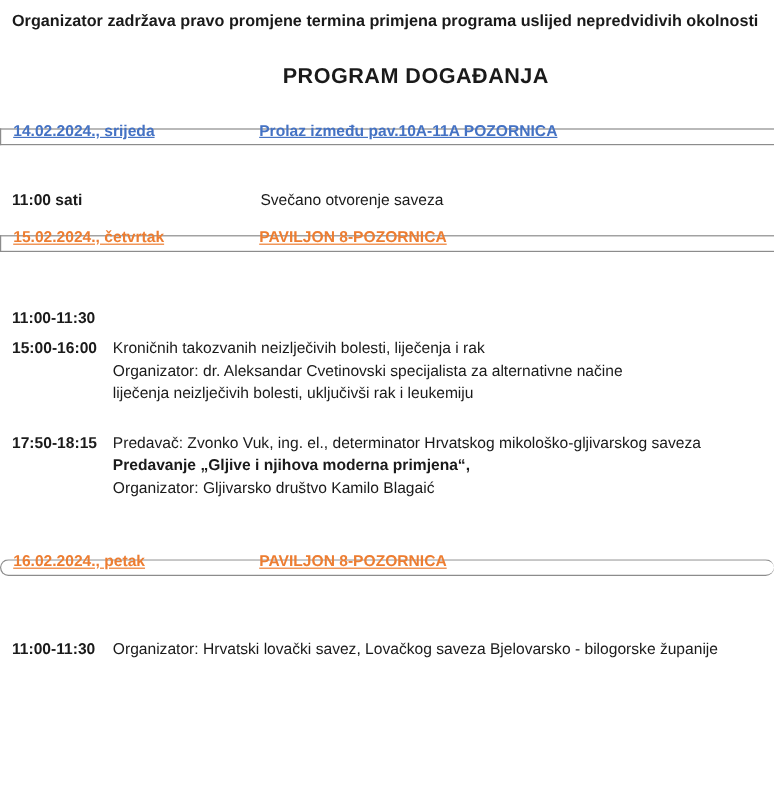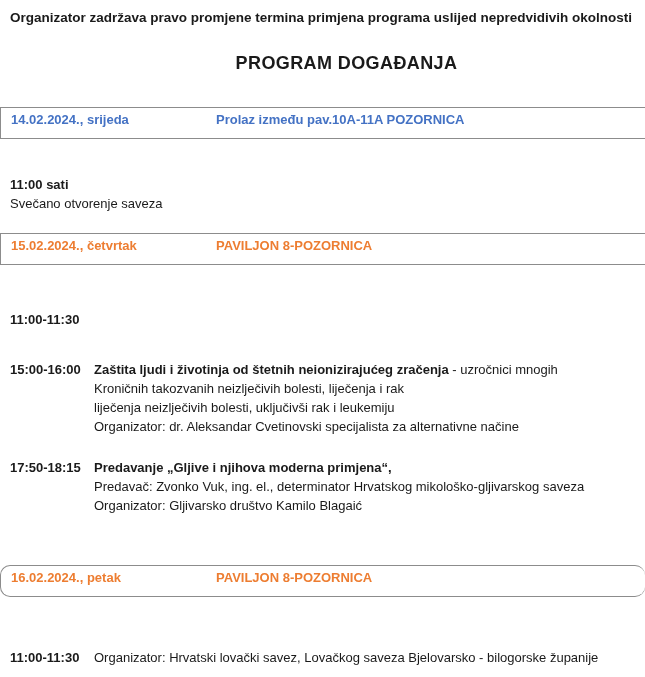--- a/index.html
+++ b/index.html
@@ -17,47 +17,47 @@
   }
   .notice{
     padding:9px 6px 0 10px;
     font-weight:bold;font-size:13.5px;line-height:17px;
   }
   .page-title{
     margin-top:27px;text-align:center;
     font-weight:bold;font-size:18px;letter-spacing:0.4px;padding-left:48px;
   }
   .section-header{
-    display:flex;align-items:flex-start;width:645px;
+    display:flex;align-items:flex-end;width:645px;
     border-top:1.5px solid var(--border);
     border-bottom:1.5px solid var(--border);
     border-left:1.5px solid var(--border);
-    padding:4px 0 4px 10px;height:32px;
-    font-weight:bold;font-size:13px;
+    padding:4px 0 4px 10px;height:14px;
+    font-weight:bold;font-size:13px;text-decoration:underline;
   }
   .section-header.blue{color:var(--blue);}
   .section-header.orange{color:var(--orange);}
   .sh-date{width:193px;flex-shrink:0;}
   .sh-venue{flex:1;padding-left:12px;}
   .hdr1{margin-top:33px;}
   .hdr2{margin-top:20px;}
   .hdr3{margin-top:50px;border-radius:10px;}
   .event-row{
     display:flex;padding-left:10px;line-height:19px;
   }
   .event-row .ev-time{
     width:84px;flex-shrink:0;font-weight:bold;
   }
-  .opening-row{margin-top:36px;flex-direction:column;}
+  .opening-row{margin-top:36px;}
   .opening-row .ev-time{width:207px;}
   .ev-body{flex:1;}
   .ev-line{line-height:19px;min-height:19px;}
   .b{font-weight:bold;}
   .ev-first{margin-top:45px;}
-  .ev-gap{margin-top:31px;}
+  .ev-gap{margin-top:6px;}
   .ev-gap-lg{margin-top:22px;}
   .ev-last{margin-top:51px;}
 </style>
 </head>
 <body>
 
 <div class="notice">Organizator zadržava pravo promjene termina primjena programa uslijed nepredvidivih okolnosti</div>
 
 <div class="page-title">PROGRAM DOGAĐANJA</div>
 
@@ -78,32 +78,31 @@
   <span class="sh-venue">PAVILJON 8-POZORNICA</span>
 </div>
 
 <div class="event-row ev-first">
   <span class="ev-time">11:00-11:30</span>
 </div>
 
 <div class="event-row ev-gap">
   <span class="ev-time">15:00-16:00</span>
   <span class="ev-body">
-    <div class="ev-line"><span class="b">Zaštita ljudi i životinja od štetnih neionizirajućeg zračenja</span><span> - uzročnici mnogih</span></div>
     <div class="ev-line"><span class="b"></span><span>Kroničnih takozvanih neizlječivih bolesti, liječenja i rak</span></div>
+    <div class="ev-line"><span class="b"></span><span>Organizator: dr. Aleksandar Cvetinovski specijalista za alternativne načine</span></div>
     <div class="ev-line"><span class="b"></span><span>liječenja neizlječivih bolesti, uključivši rak i leukemiju</span></div>
-    <div class="ev-line"><span class="b"></span><span>Organizator: dr. Aleksandar Cvetinovski specijalista za alternativne načine</span></div>
   </span>
 </div>
 
 <div class="event-row ev-gap-lg">
   <span class="ev-time">17:50-18:15</span>
   <span class="ev-body">
+    <div class="ev-line"><span class="b"></span><span>Predavač: Zvonko Vuk, ing. el., determinator Hrvatskog mikološko-gljivarskog saveza</span></div>
     <div class="ev-line"><span class="b">Predavanje „Gljive i njihova moderna primjena“,</span><span></span></div>
-    <div class="ev-line"><span class="b"></span><span>Predavač: Zvonko Vuk, ing. el., determinator Hrvatskog mikološko-gljivarskog saveza</span></div>
     <div class="ev-line"><span class="b"></span><span>Organizator: Gljivarsko društvo Kamilo Blagaić</span></div>
   </span>
 </div>
 
 <div class="section-header orange hdr3">
   <span class="sh-date">16.02.2024., petak</span>
   <span class="sh-venue">PAVILJON 8-POZORNICA</span>
 </div>
 
 <div class="event-row ev-last">

